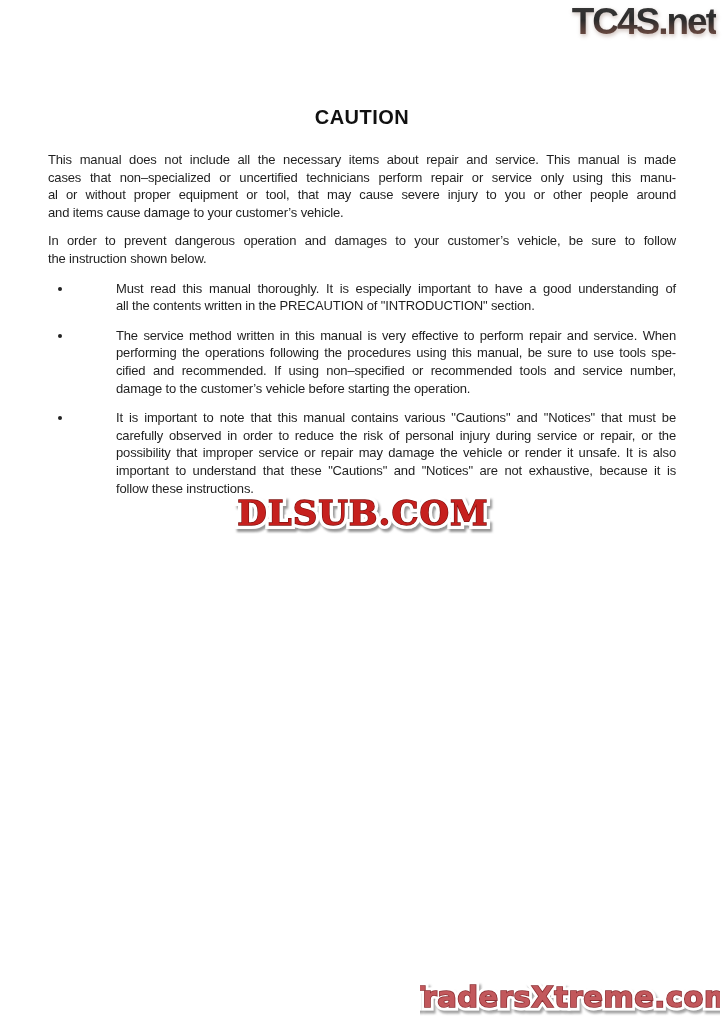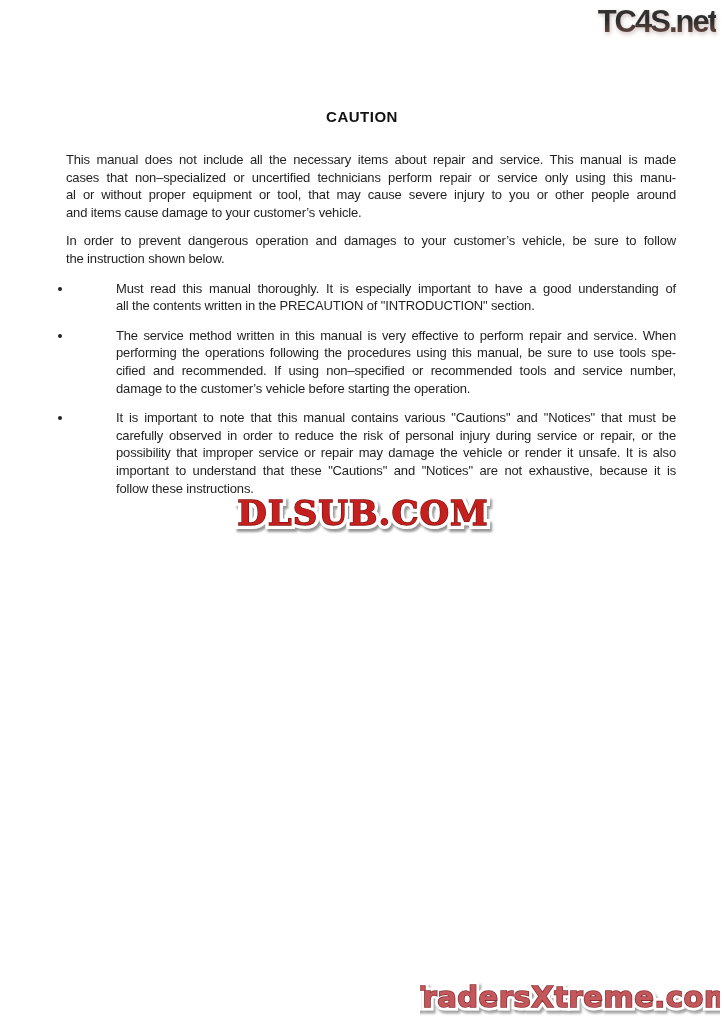--- a/index.html
+++ b/index.html
@@ -17,27 +17,27 @@
     left: 48px;
     top: 0;
     width: 628px;
     font-size: 13px;
     line-height: 17.6px;
     letter-spacing: -0.15px;
   }
   .title {
     margin: 104px 0 16px 0;
     text-align: center;
-    font-size: 15px;
+    font-size: 20px;
     line-height: 26px;
     font-weight: bold;
     letter-spacing: 0.5px;
     color: #111111;
   }
-  .block.paragraph { margin-top: 11px; margin-left: 18px; }
+  .block.paragraph { margin-top: 11px; }
   .block.paragraph:first-of-type { margin-top: 21px; }
   .block.bullet { margin-top: 12px; display: flex; gap: 32px; }
   .dot-cell { width: 36px; flex: none; position: relative; }
   .dot {
     position: absolute;
     left: 10px;
     top: 7px;
     width: 4px;
     height: 4px;
     border-radius: 50%;
@@ -47,21 +47,21 @@
   .ln { text-align: justify; text-align-last: justify; }
   .ln.last { text-align-last: left; }
 
   
   .wm-top {
     position: absolute;
     top: 0px;
     right: 8px;
     font-family: "Liberation Sans", sans-serif;
     font-weight: bold;
-    font-size: 31px;
+    font-size: 37px;
     line-height: 44px;
     letter-spacing: -2px;
     background: linear-gradient(180deg, #3d3d3d 0%, #2b2b2b 45%, #5f443d 72%, #8a6156 100%);
     -webkit-background-clip: text;
     background-clip: text;
     color: transparent;
     -webkit-text-fill-color: transparent;
     filter: drop-shadow(1px 2px 2px rgba(140,110,100,0.45));
   }
 

